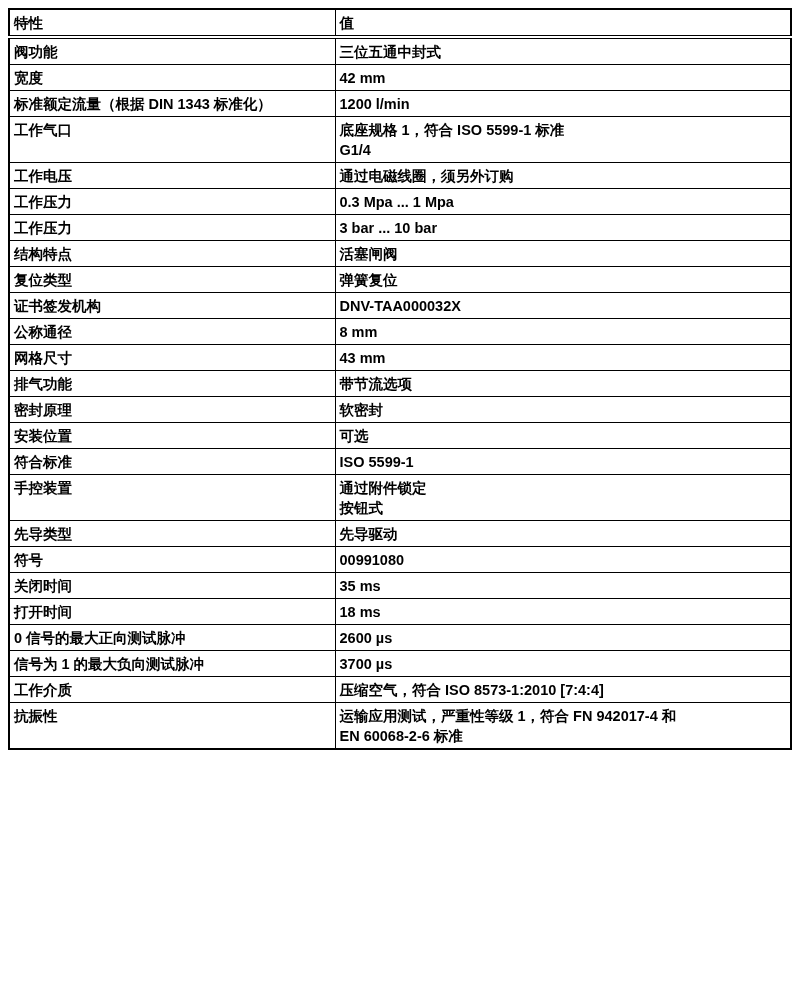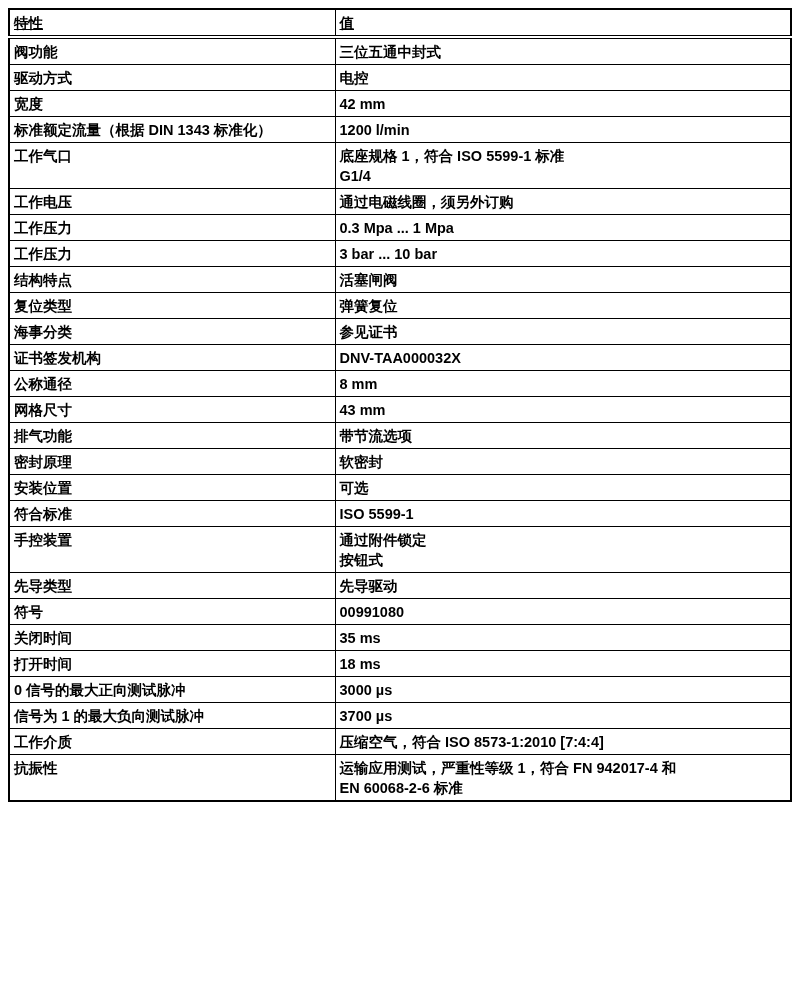--- a/index.html
+++ b/index.html
@@ -31,21 +31,20 @@
     font-weight: bold;
     line-height: 20px;
     padding: 3px 5px 2px 4px;
     text-align: left;
     vertical-align: top;
     white-space: pre-line;
     overflow: hidden;
   }
   .spec-table thead th {
     border-bottom: 4px double #000000;
-    text-decoration: underline;
   }
 </style>
 </head>
 <body>
 
 <table class="spec-table">
   <colgroup>
     <col class="prop-col">
     <col class="value-col">
   </colgroup>
@@ -54,24 +53,20 @@
       <th>特性</th>
       <th>值</th>
     </tr>
   </thead>
   <tbody>
   <tr>
     <td>阀功能</td>
     <td>三位五通中封式</td>
   </tr>
 
-  <tr>
-    <td>驱动方式</td>
-    <td>电控</td>
-  </tr>
 
   <tr>
     <td>宽度</td>
     <td>42 mm</td>
   </tr>
 
   <tr>
     <td>标准额定流量（根据 DIN 1343 标准化）</td>
     <td>1200 l/min</td>
   </tr>
@@ -100,24 +95,20 @@
   <tr>
     <td>结构特点</td>
     <td>活塞闸阀</td>
   </tr>
 
   <tr>
     <td>复位类型</td>
     <td>弹簧复位</td>
   </tr>
 
-  <tr>
-    <td>海事分类</td>
-    <td>参见证书</td>
-  </tr>
 
   <tr>
     <td>证书签发机构</td>
     <td>DNV-TAA000032X</td>
   </tr>
 
 
   <tr>
     <td>公称通径</td>
     <td>8 mm</td>
@@ -173,21 +164,21 @@
     <td>35 ms</td>
   </tr>
 
   <tr>
     <td>打开时间</td>
     <td>18 ms</td>
   </tr>
 
   <tr>
     <td>0 信号的最大正向测试脉冲</td>
-    <td>3000 µs</td>
+    <td>2600 µs</td>
   </tr>
 
   <tr>
     <td>信号为 1 的最大负向测试脉冲</td>
     <td>3700 µs</td>
   </tr>
 
   <tr>
     <td>工作介质</td>
     <td>压缩空气，符合 ISO 8573-1:2010 [7:4:4]</td>

